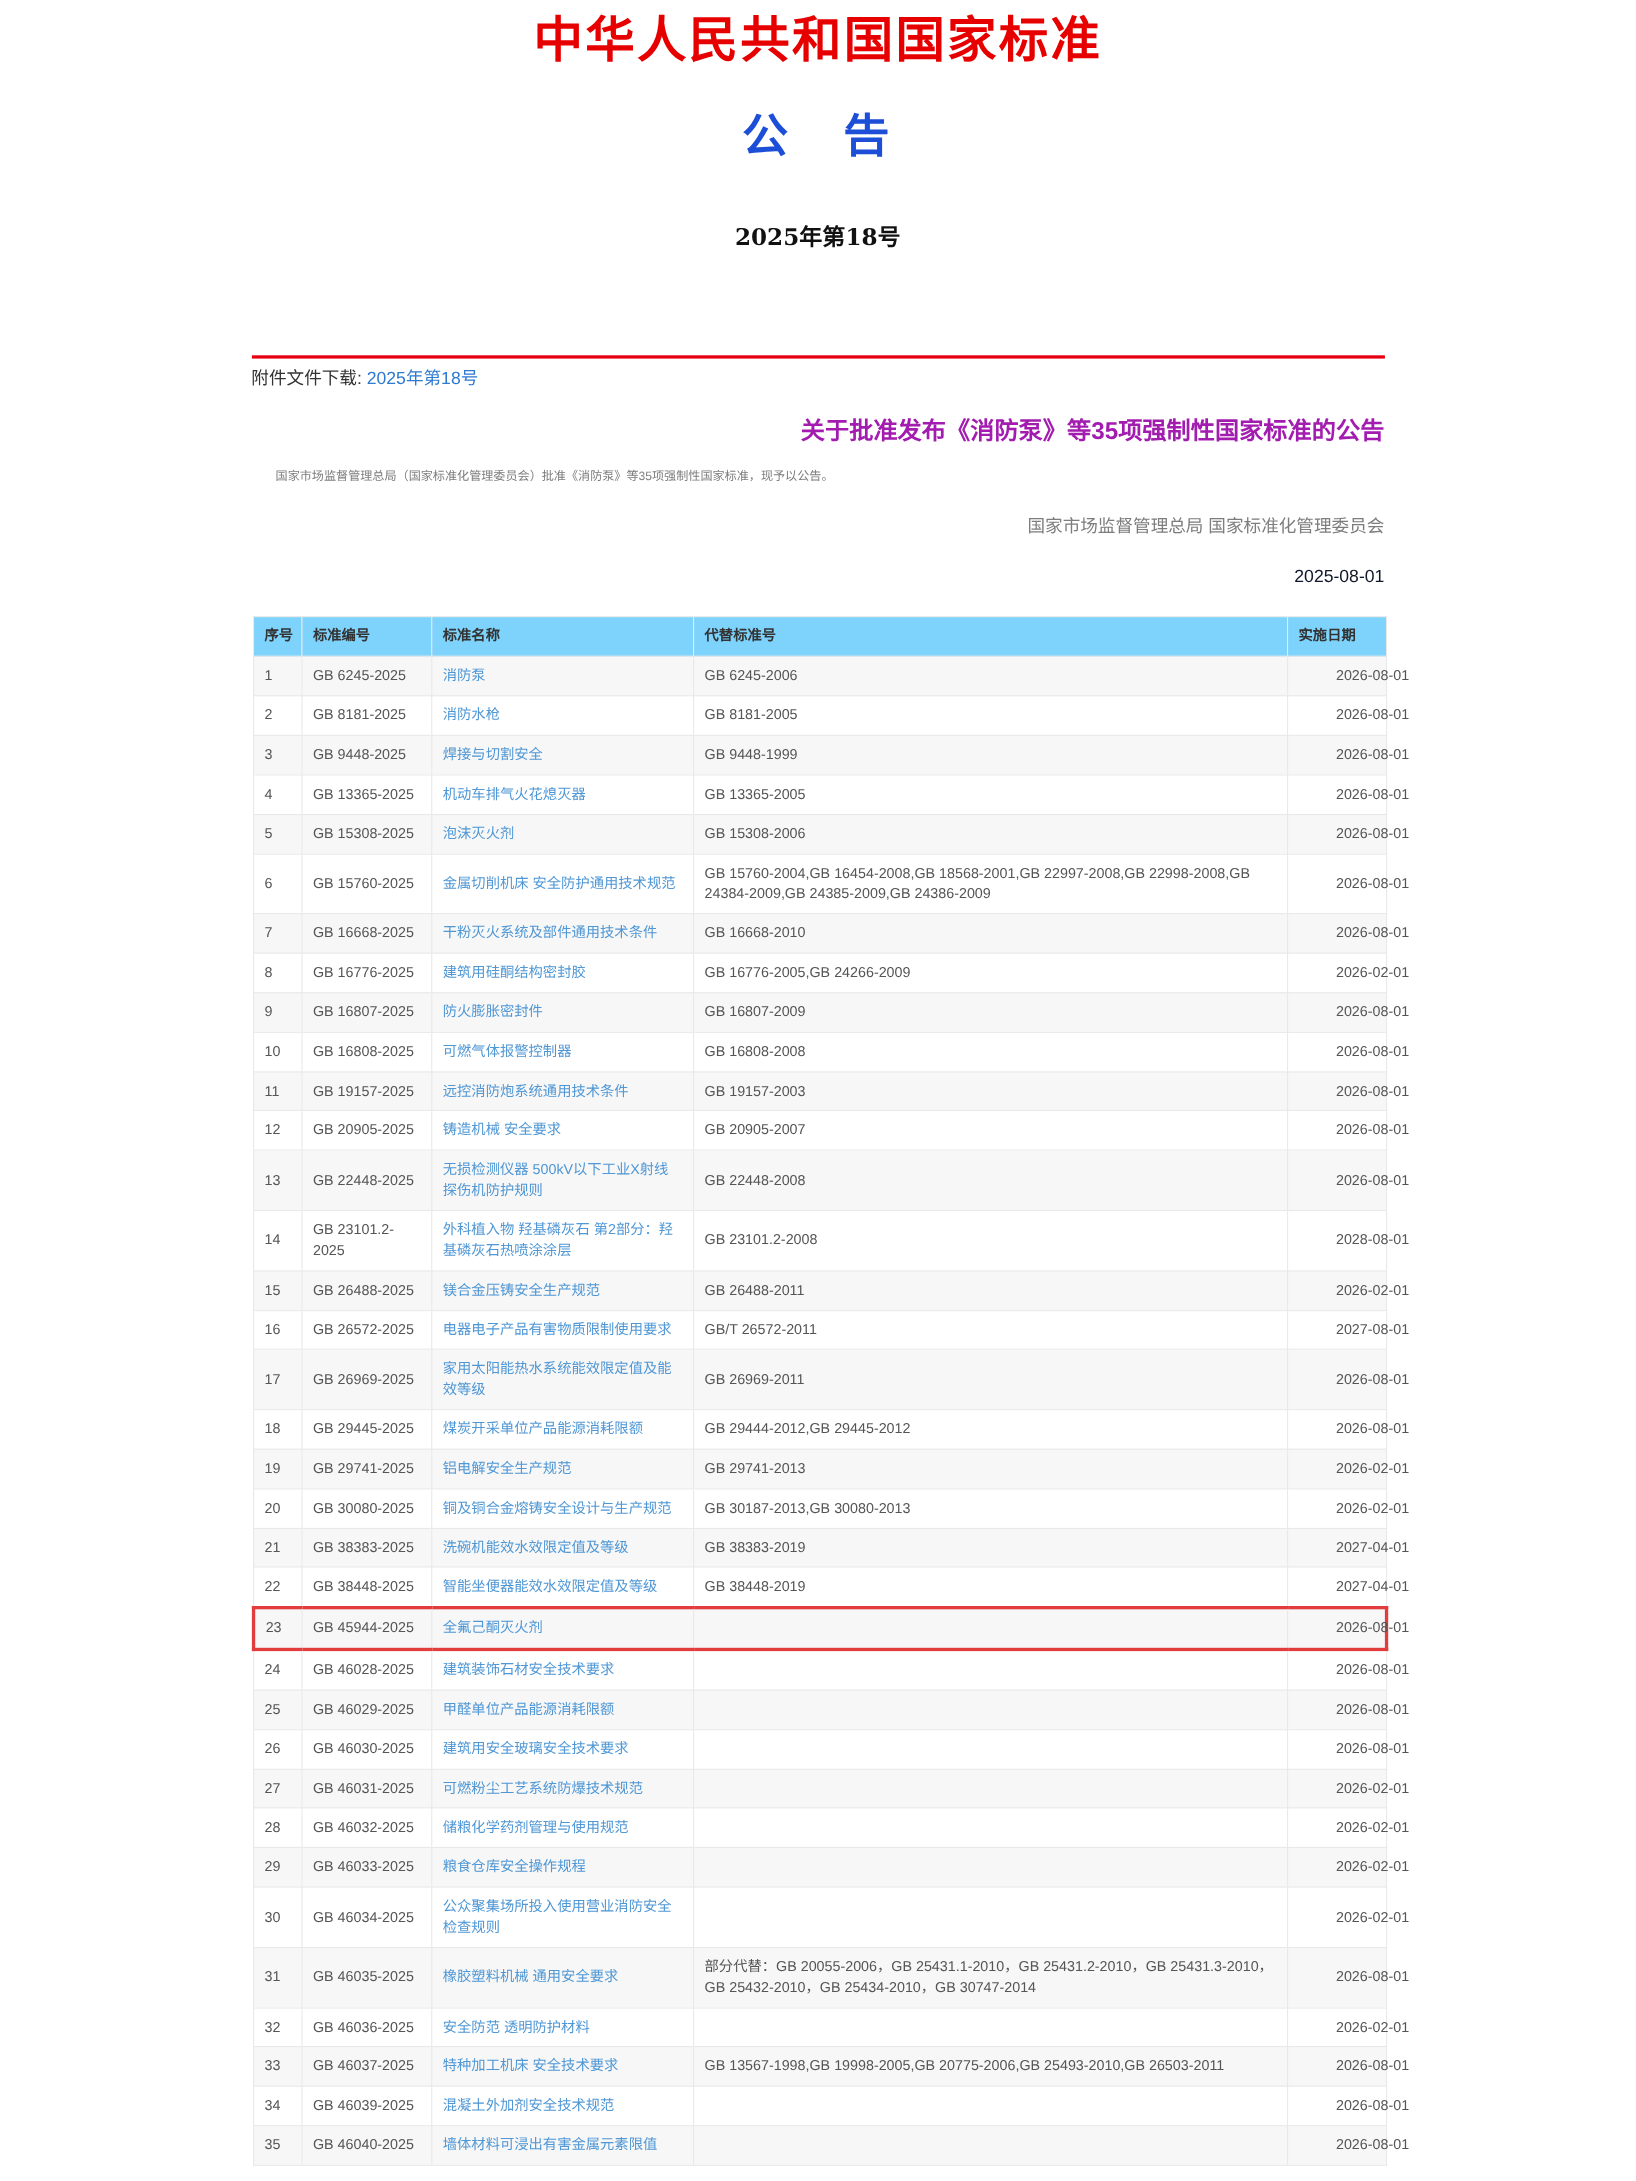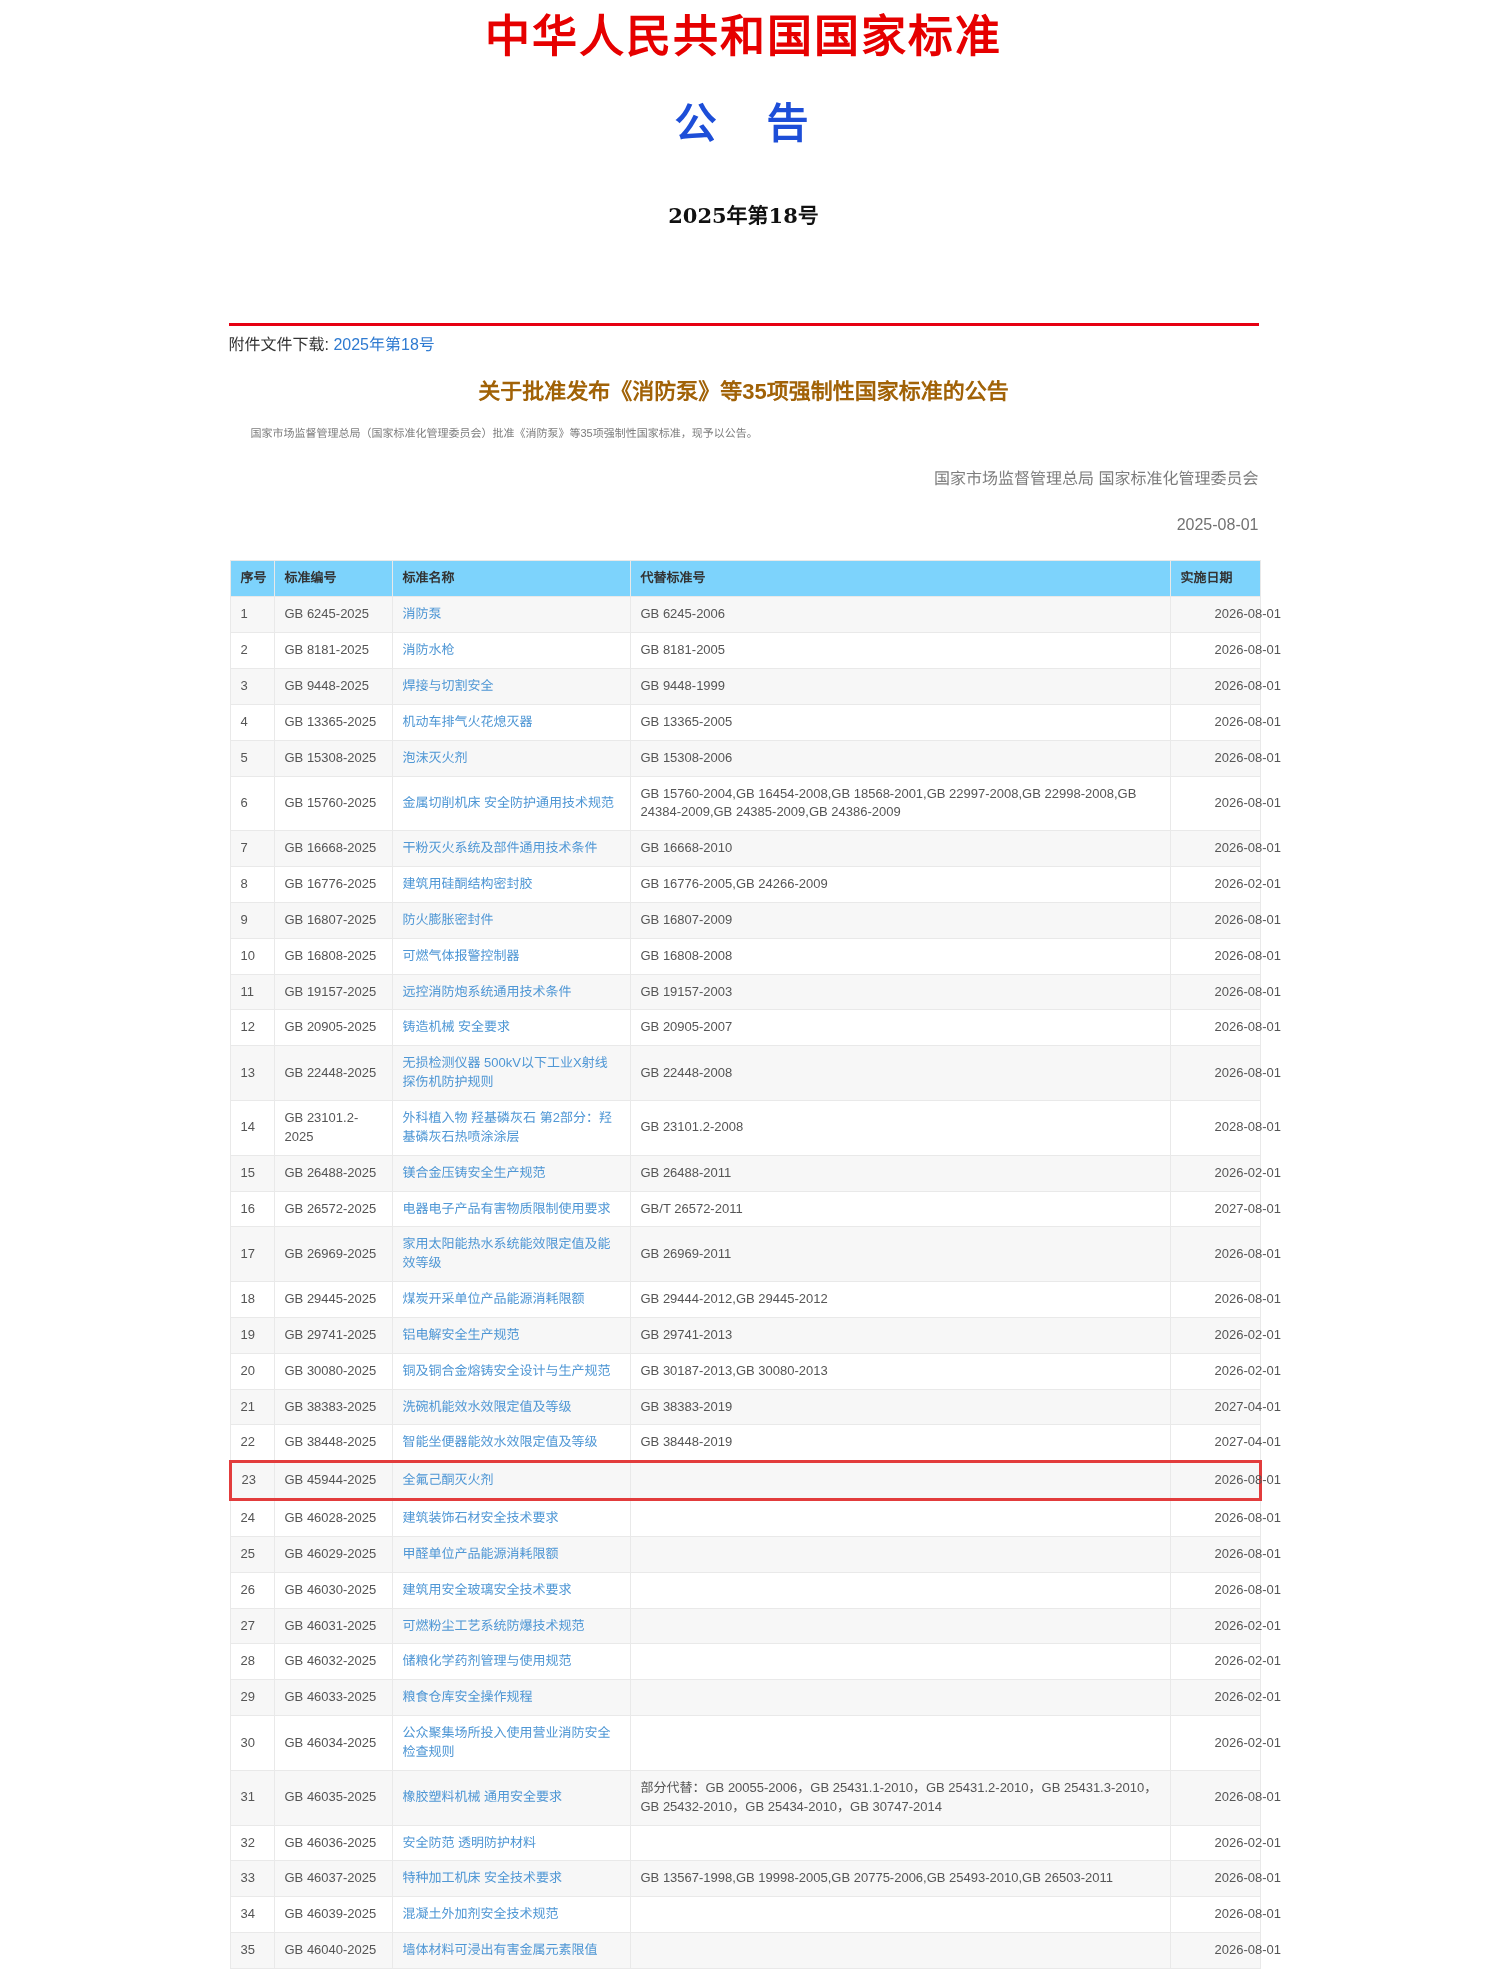--- a/index.html
+++ b/index.html
@@ -52,44 +52,44 @@
     font-size: 16px;
     color: #333;
     line-height: 1.4;
   }
   .attachment a {
     color: #2e7ad1;
     text-decoration: none;
     cursor: pointer;
   }
   .article-heading {
-    text-align: center;
+    text-align: right;
     font-size: 22px;
     font-weight: 700;
-    color: #a16207;
+    color: #a21caf;
     margin-top: 22px;
     line-height: 1.3;
   }
   .article-body {
     margin-top: 18px;
     font-size: 11px;
     color: #7d7d7d;
     text-indent: 2em;
     line-height: 1.5;
   }
   .signature {
     text-align: right;
     font-size: 16px;
     color: #7d7d7d;
     margin-top: 24px;
   }
   .pub-date {
     text-align: right;
     font-size: 16px;
-    color: #737373;
+    color: #0f172a;
     margin-top: 27px;
   }
   table.standards {
     width: 100%;
     border-collapse: collapse;
     margin-top: 26px;
     font-size: 13px;
     color: #555;
     table-layout: fixed;
   }

